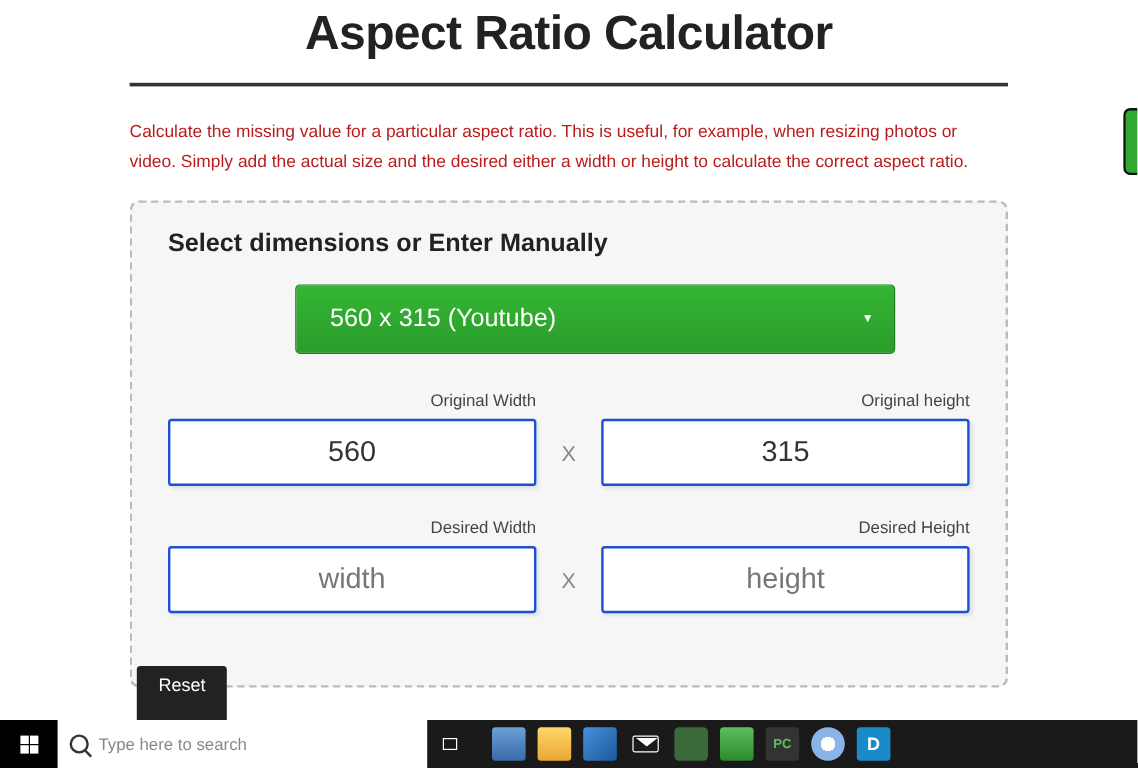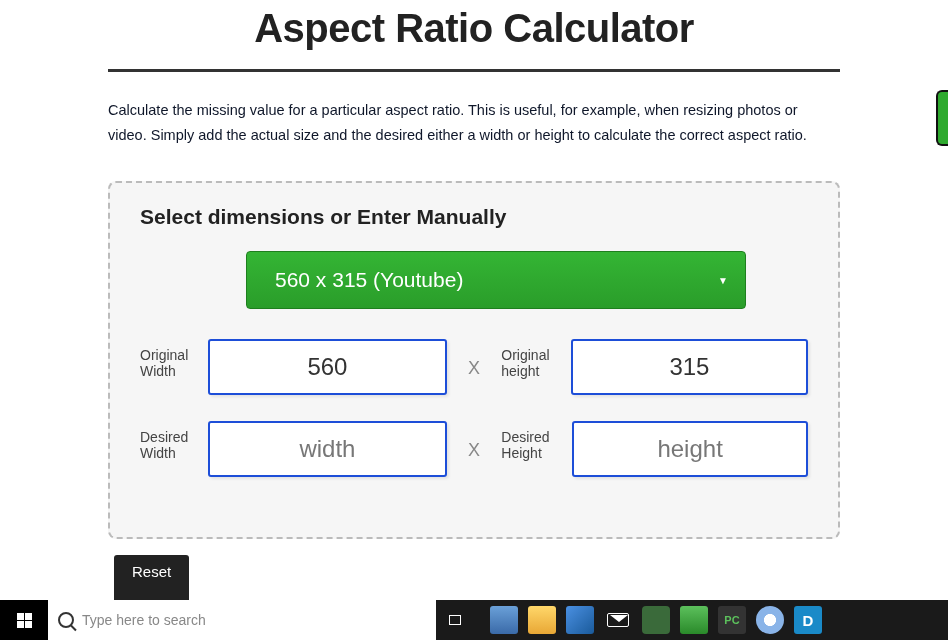--- a/index.html
+++ b/index.html
@@ -22,23 +22,23 @@
       padding: 6px 0 18px;
       letter-spacing: -0.5px;
     }
     .title-underline {
       border-bottom: 3px solid #333;
       margin-bottom: 26px;
       width: 100%;
     }
     .description {
       font-size: 14.5px;
-      color: #0f172a;
+      color: #b91c1c;
       line-height: 1.75;
-      margin-bottom: 32px;
+      margin-bottom: 18px;
     }
     .calculator-panel {
       border: 2px dashed #bbb;
       border-radius: 8px;
       background: #f6f6f6;
       padding: 22px 30px 34px;
     }
     .panel-heading {
       text-align: left;
       font-size: 21px;
@@ -83,22 +83,22 @@
     }
     .row {
       display: flex;
       align-items: flex-end;
       justify-content: center;
       gap: 18px;
       margin-bottom: 26px;
     }
     .field-group {
       display: flex;
-      flex-direction: row;
-      align-items: center;
+      flex-direction: column;
+      align-items: flex-end;
       width: 330px;
     }
     .field-label {
       font-size: 14px;
       color: #444;
       margin-bottom: 8px;
     }
     .field-input {
       width: 100%;
       height: 56px;
@@ -167,21 +167,21 @@
     .win-icon {
       display: grid;
       grid-template-columns: 7px 7px;
       grid-template-rows: 7px 7px;
       gap: 1px;
     }
     .win-icon div { background: #fff; }
     .search-box {
       background: #fff;
       height: 40px;
-      width: 388px;
+      width: 308px;
       display: flex;
       align-items: center;
       padding: 0 10px;
       gap: 8px;
     }
     .search-circle {
       width: 16px;
       height: 16px;
       border: 2px solid #333;
       border-radius: 50%;

